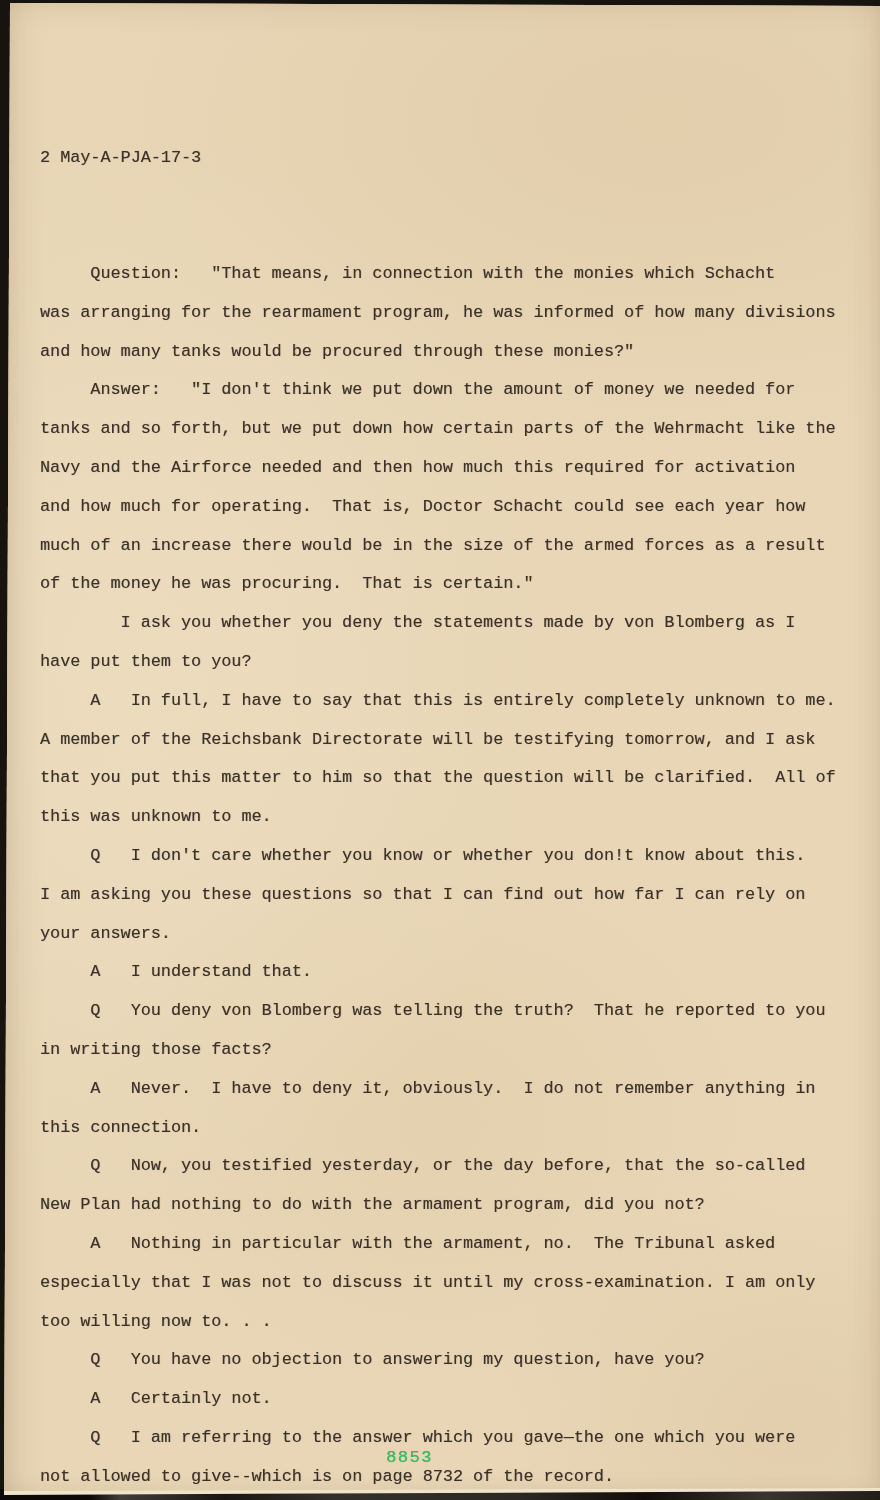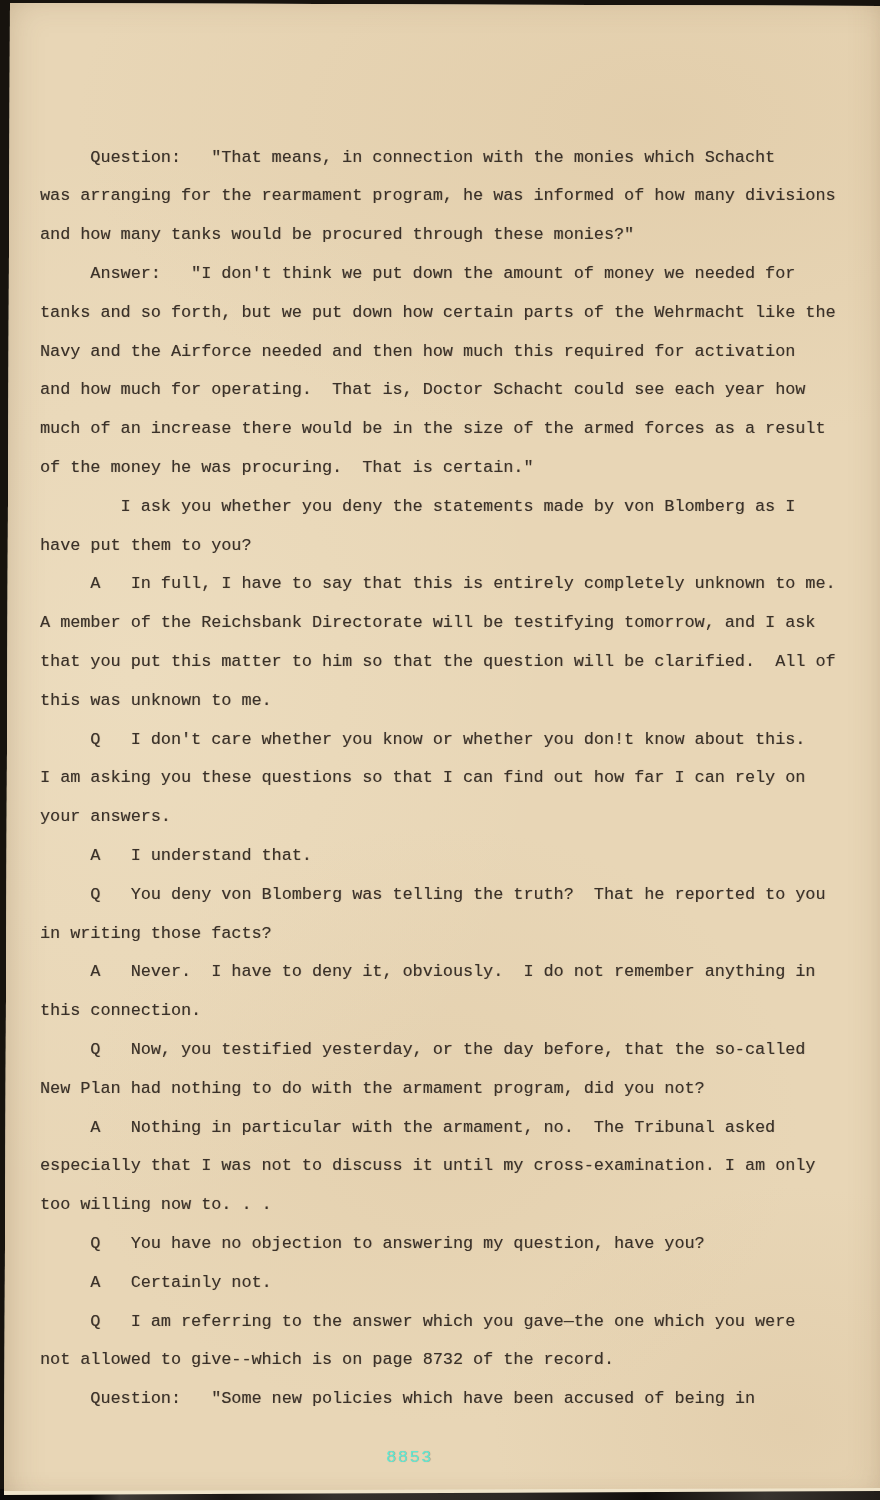--- a/index.html
+++ b/index.html
@@ -48,32 +48,33 @@
     line-height: 38.8px;
     white-space: pre;
     letter-spacing: 0;
     text-shadow: 0.4px 0.4px 0.7px rgba(58,47,35,0.45);
   }
   .line { height: 38.8px; }
   .page-number {
     position: absolute;
     left: 386px;
     top: 1448px;
-    color: #5eead4;
+    color: #22c55e;
     font-size: 17px;
     letter-spacing: 1.5px;
     text-shadow: 0.4px 0.4px 0.7px rgba(58,47,35,0.4);
   }
 </style>
 </head>
 <body>
 
 <div class="scan">
   <div class="scanner-bed-strip"></div>
   <div class="paper-edge"></div>
   <div class="paper"></div>
 
   <div class="text-block">
+    <div class="line">2 May-A-PJA-17-3</div>
     <div><div class="line">     Question:   "That means, in connection with the monies which Schacht</div><div class="line">was arranging for the rearmament program, he was informed of how many divisions</div><div class="line">and how many tanks would be procured through these monies?"</div><div class="line">     Answer:   "I don't think we put down the amount of money we needed for</div><div class="line">tanks and so forth, but we put down how certain parts of the Wehrmacht like the</div><div class="line">Navy and the Airforce needed and then how much this required for activation</div><div class="line">and how much for operating.  That is, Doctor Schacht could see each year how</div><div class="line">much of an increase there would be in the size of the armed forces as a result</div><div class="line">of the money he was procuring.  That is certain."</div><div class="line">        I ask you whether you deny the statements made by von Blomberg as I</div><div class="line">have put them to you?</div><div class="line">     A   In full, I have to say that this is entirely completely unknown to me.</div><div class="line">A member of the Reichsbank Directorate will be testifying tomorrow, and I ask</div><div class="line">that you put this matter to him so that the question will be clarified.  All of</div><div class="line">this was unknown to me.</div><div class="line">     Q   I don't care whether you know or whether you don!t know about this.</div><div class="line">I am asking you these questions so that I can find out how far I can rely on</div><div class="line">your answers.</div><div class="line">     A   I understand that.</div><div class="line">     Q   You deny von Blomberg was telling the truth?  That he reported to you</div><div class="line">in writing those facts?</div><div class="line">     A   Never.  I have to deny it, obviously.  I do not remember anything in</div><div class="line">this connection.</div><div class="line">     Q   Now, you testified yesterday, or the day before, that the so-called</div><div class="line">New Plan had nothing to do with the armament program, did you not?</div><div class="line">     A   Nothing in particular with the armament, no.  The Tribunal asked</div><div class="line">especially that I was not to discuss it until my cross-examination. I am only</div><div class="line">too willing now to. . .</div><div class="line">     Q   You have no objection to answering my question, have you?</div><div class="line">     A   Certainly not.</div><div class="line">     Q   I am referring to the answer which you gave—the one which you were</div><div class="line">not allowed to give--which is on page 8732 of the record.</div><div class="line">     Question:   "Some new policies which have been accused of being in</div></div>
   </div>
 
   <div class="page-number">8853</div>
 </div>
 
 </body></html>

